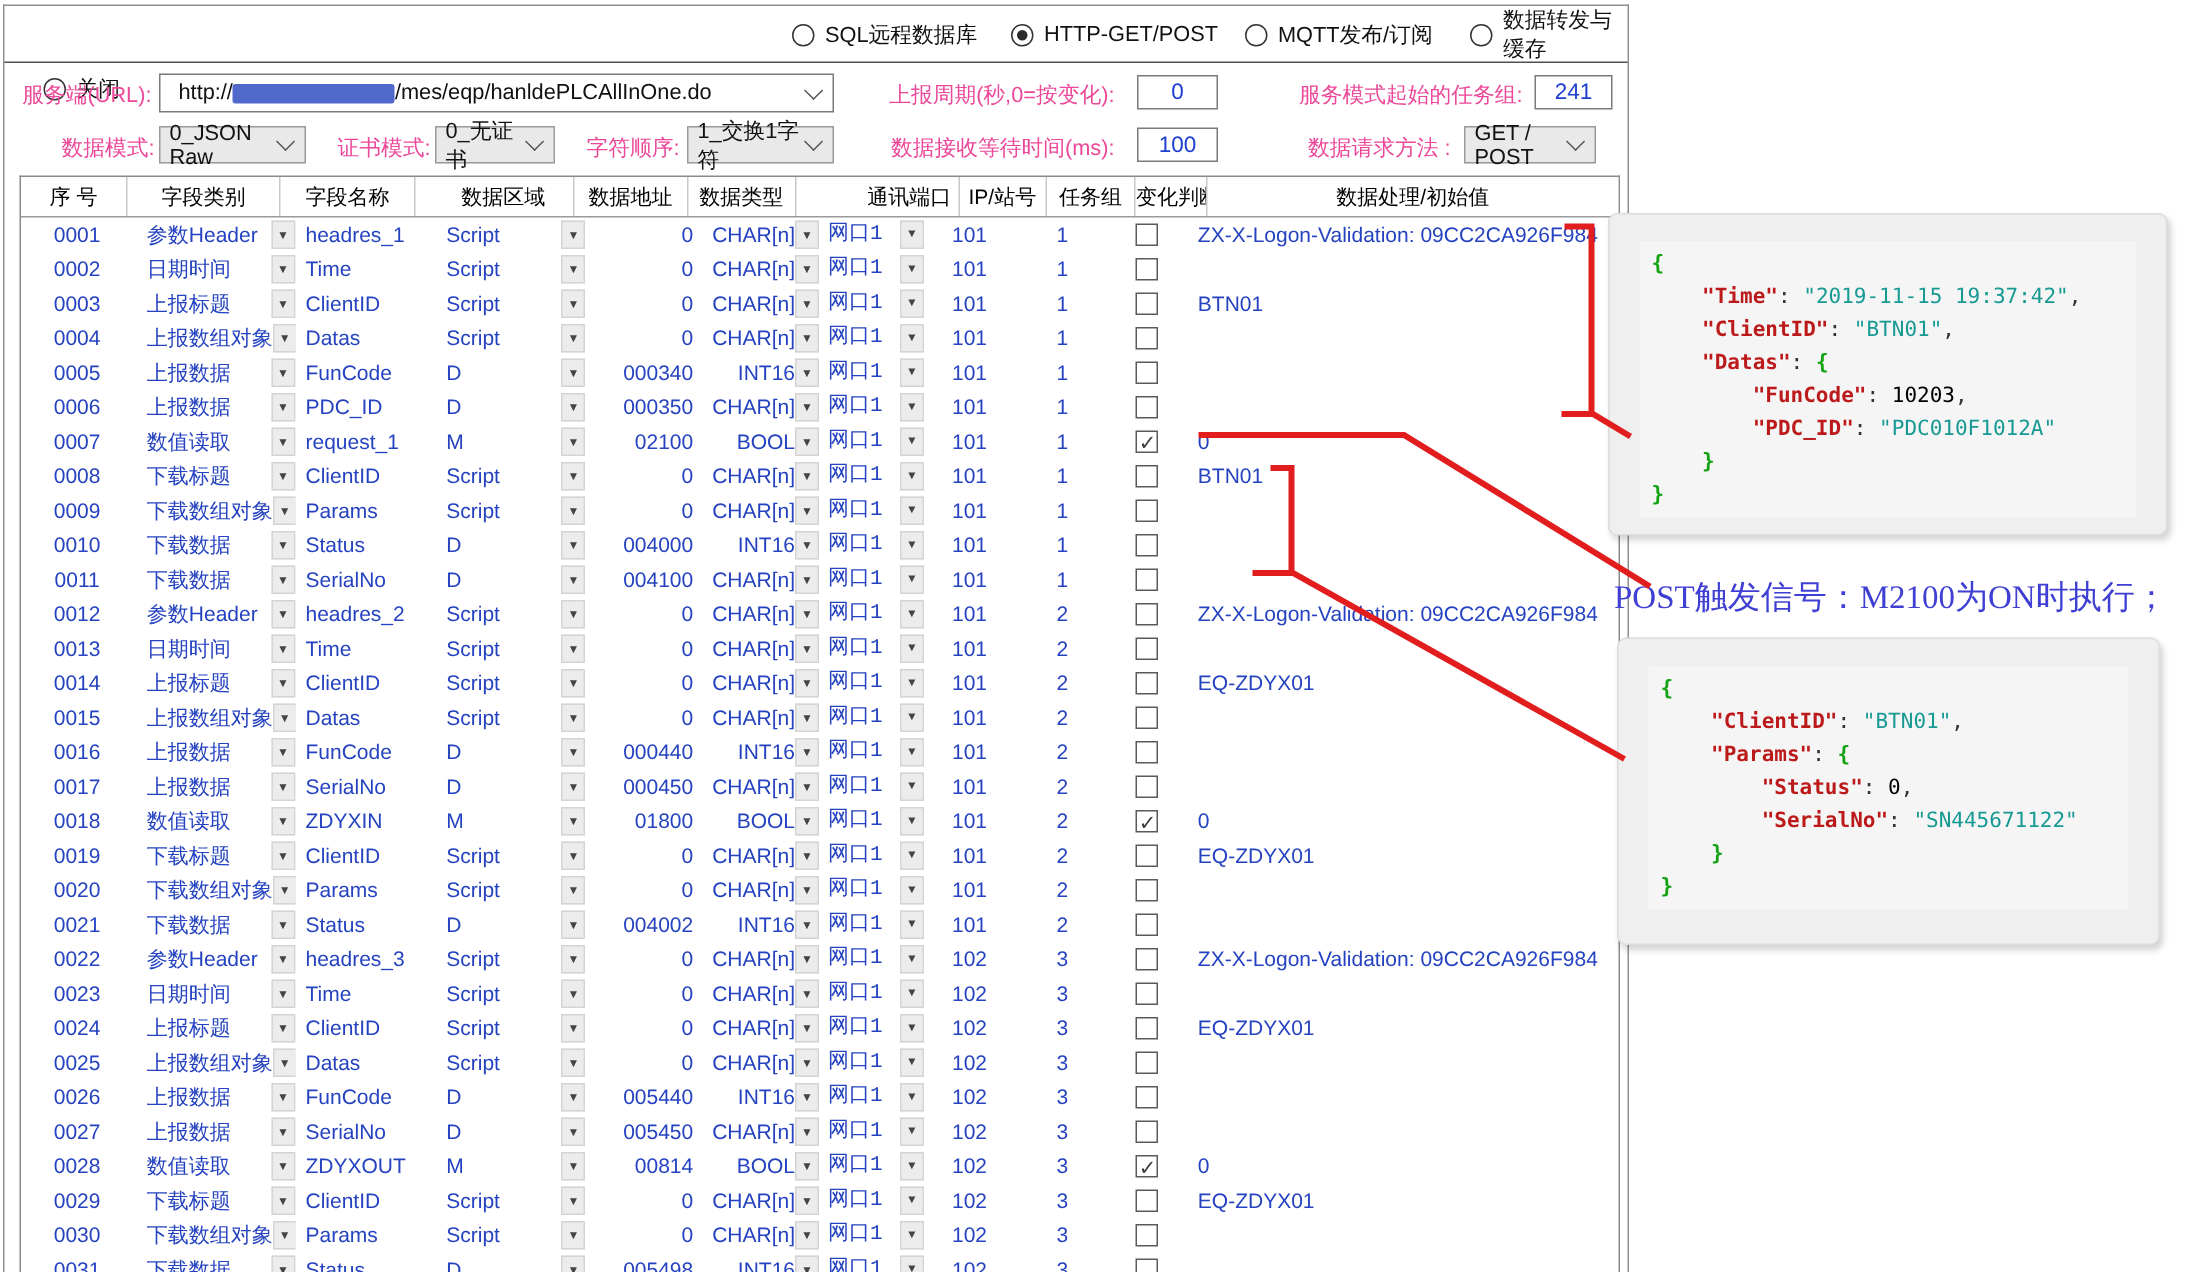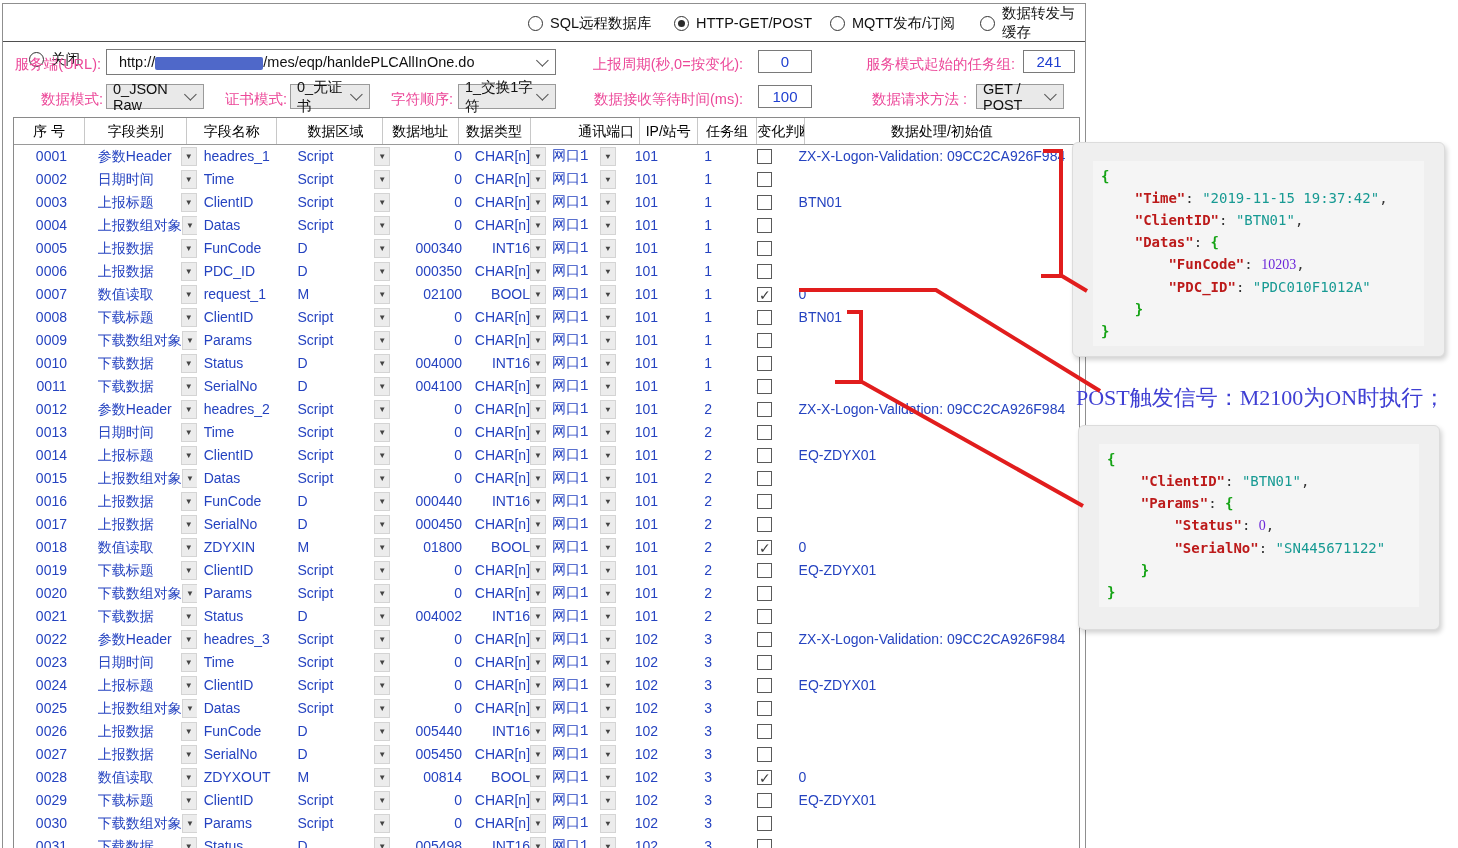--- a/index.html
+++ b/index.html
@@ -57,21 +57,21 @@
   .cb.on::after { content:"✓"; position:absolute; left:1px; top:-4px; font-size:14px;
         color:#3c3c3c; font-weight:bold; }
 
   
   .json-panel { position:absolute; background:#efefef; border:1px solid #dcdcdc;
         border-radius:6px; box-shadow:2px 3px 5px rgba(0,0,0,0.18); }
   .json-panel pre { background:#f5f5f5; margin:18px 20px 14px 20px; padding:4px 8px;
         font-family:"DejaVu Sans Mono","Liberation Mono",monospace;
         font-size:14px; line-height:22px; }
   .jb{color:#15a315;font-weight:bold;} .jk{color:#bc1a1a;font-weight:bold;}
-  .js{color:#179a93;} .jn{color:#6d28d9;font-family:Liberation Serif, serif;} .jp{color:#333;}
+  .js{color:#179a93;} .jn{color:#000000;} .jp{color:#333;}
   #note { position:absolute; left:1076px; top:383px; width:350px;
           font-family:"Liberation Serif","DejaVu Serif",serif;
           font-size:22px; color:#3f3fd3; white-space:nowrap; }
   #redlines { position:absolute; left:0; top:0; width:1458px; height:848px;
           pointer-events:none; }
 </style>
 </head>
 <body>
 
 <div id="win">

